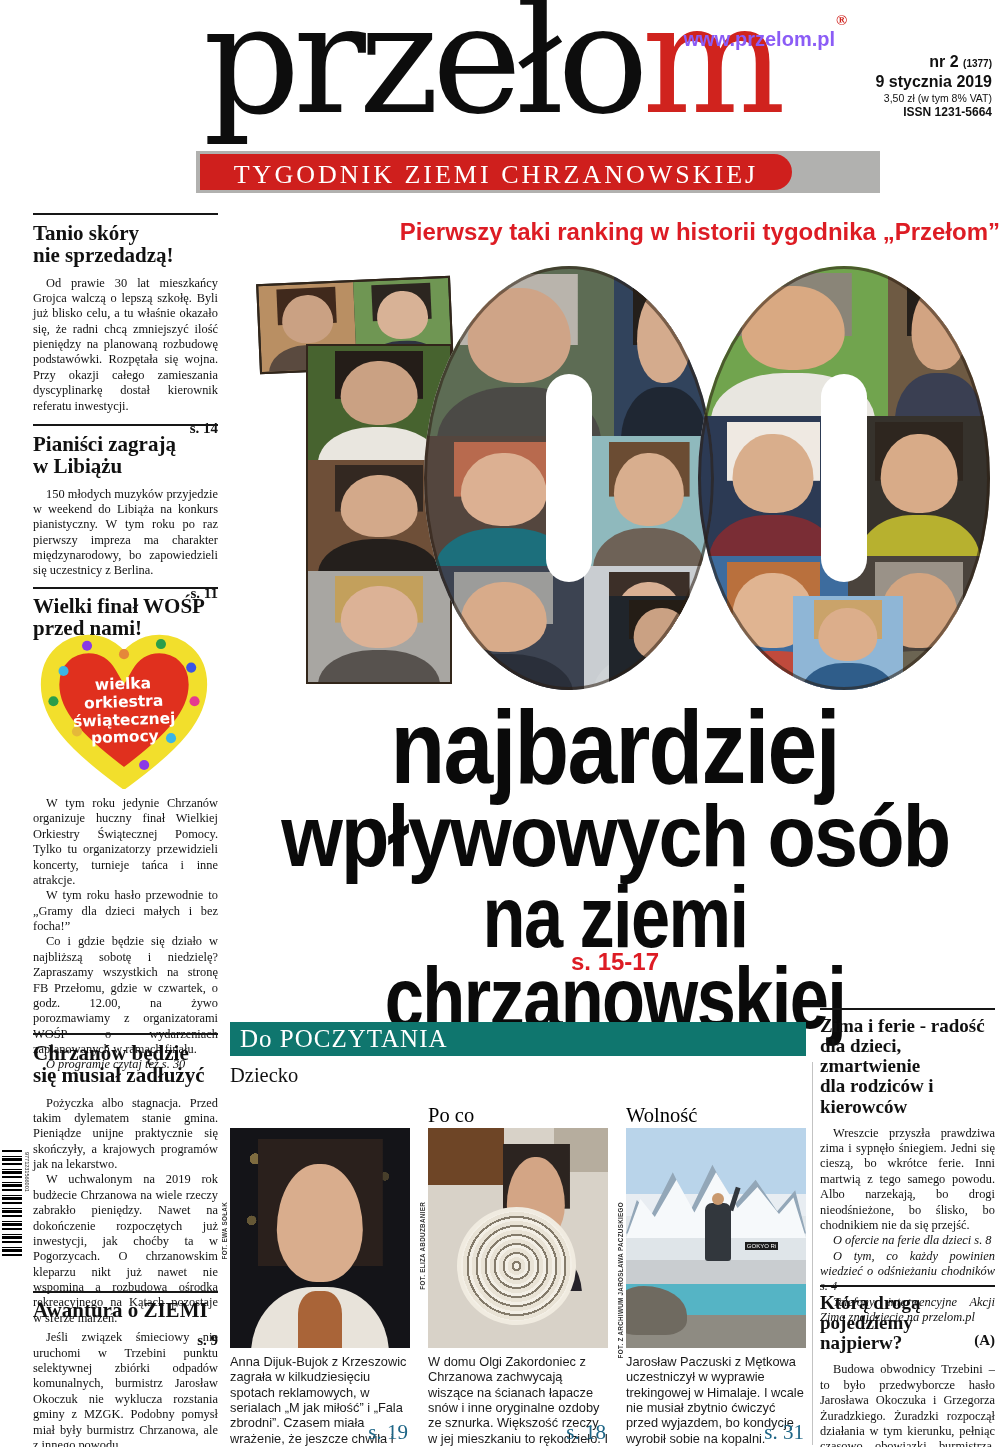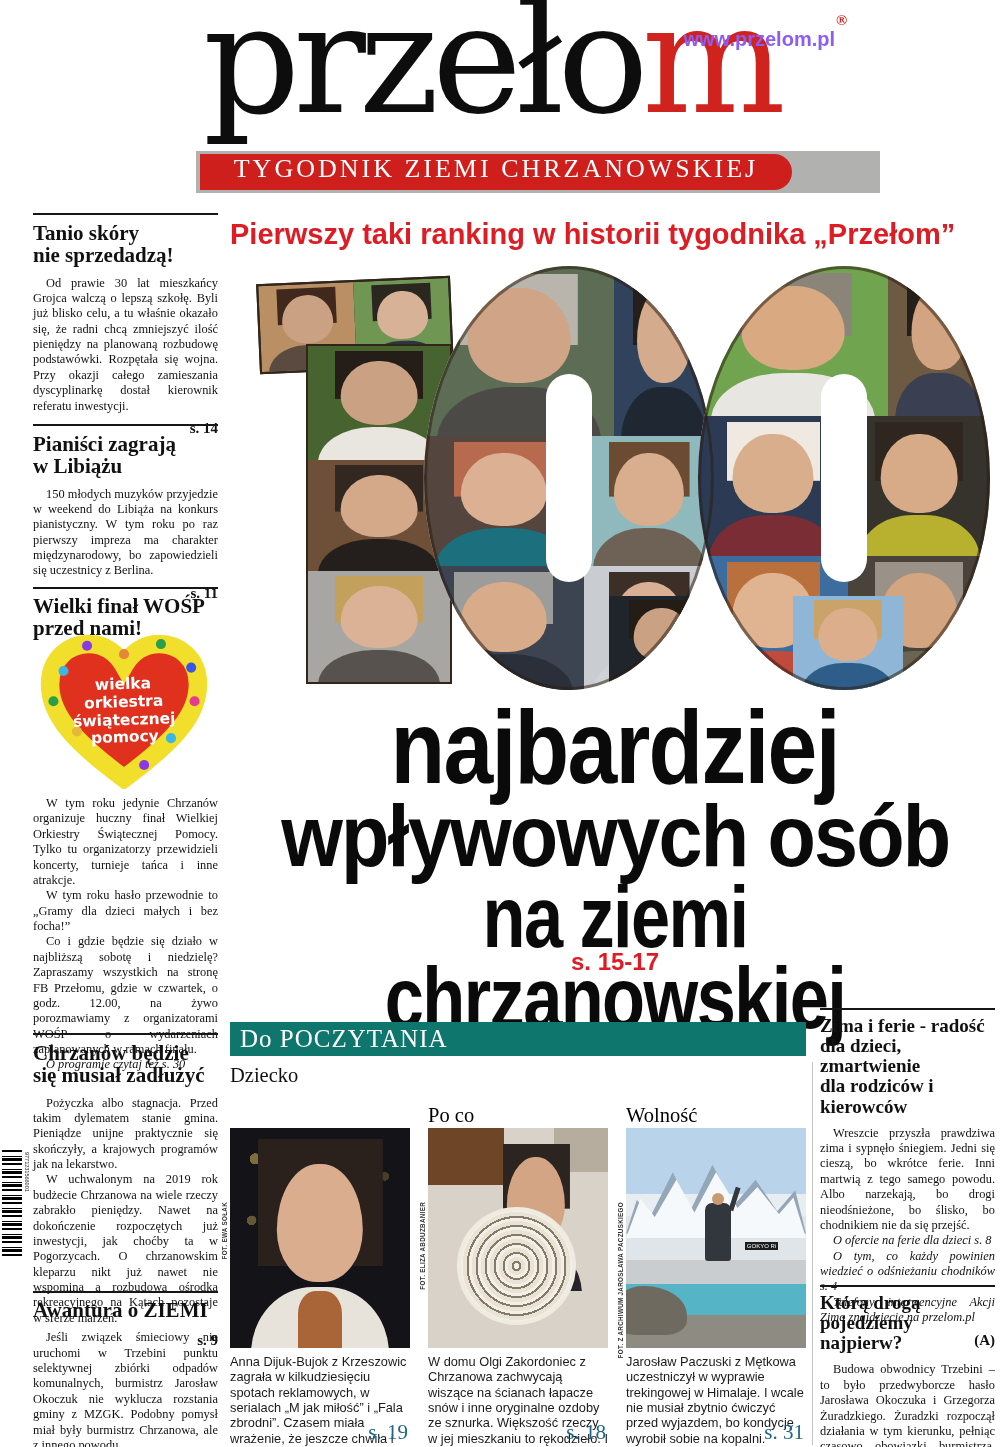--- a/index.html
+++ b/index.html
@@ -2,38 +2,38 @@
 <html><head>
 <meta charset="utf-8">
 <style>
   html,body{margin:0;padding:0;background:#888;}
   .page{position:relative;width:1000px;height:1447px;background:#fff;overflow:hidden;
         font-family:"Liberation Serif",serif;color:#111;margin:0 auto;}
 
   
   .graybar{position:absolute;left:196px;top:151px;width:684px;height:42px;background:#b1b1af;}
   .redpill{position:absolute;left:200px;top:154px;width:592px;height:36px;background:#cf1f1d;
-           border-radius:0 18px 18px 0;display:flex;align-items:flex-start;justify-content:center;}
+           border-radius:0 18px 18px 0;display:flex;align-items:flex-end;justify-content:center;}
   .redpill span{color:#fff;font-size:26px;letter-spacing:3px;font-family:"Liberation Serif",serif;}
   .logo{position:absolute;left:203px;top:-46px;font-family:"DejaVu Serif",serif;font-size:152px;
         letter-spacing:-7px;line-height:1.4;color:#0d0d0d;z-index:3;}
   .logo .m{color:#d0231e;}
   .regmark{position:absolute;left:836px;top:12px;color:#d0231e;font-size:15px;font-weight:bold;z-index:4;}
   .site{position:absolute;left:640px;top:28px;width:195px;text-align:right;color:#8b5cf6;
         font-family:"Liberation Sans",sans-serif;font-weight:bold;font-size:20px;z-index:4;}
   .issue{position:absolute;right:8px;top:52px;text-align:right;font-family:"Liberation Sans",sans-serif;line-height:1.25;z-index:4;}
   .issue .b1{font-size:16px;font-weight:bold;}
   .issue .b1 small{font-size:10px;font-weight:bold;}
   .issue .b2{font-size:16px;font-weight:bold;}
   .issue .b3{font-size:10.5px;}
   .issue .b4{font-size:12px;font-weight:bold;}
 
   
-  .banner{position:absolute;left:230px;top:218px;width:770px;text-align:left;color:#dd1c24;
-          font-family:"Liberation Sans",sans-serif;font-weight:bold;font-size:29px;}
+  .banner{position:absolute;left:230px;top:218px;width:770px;text-align:right;color:#dd1c24;
+          font-family:"Liberation Sans",sans-serif;font-weight:bold;font-size:24px;}
 
   
   .ph{position:absolute;background-image:linear-gradient(var(--hair),var(--hair)),linear-gradient(var(--bg),var(--bg));
       background-size:62% 42%,100% 100%;background-position:50% 8%,0 0;background-repeat:no-repeat;overflow:hidden;}
   .ph::before{content:"";position:absolute;left:50%;top:13%;width:54%;height:56%;transform:translateX(-50%);
       background:var(--skin);border-radius:48% 48% 46% 46%/56% 56% 44% 44%;}
   .ph::after{content:"";position:absolute;left:7%;bottom:-6%;width:86%;height:35%;
       background:var(--shirt);border-radius:45% 45% 0 0/90% 90% 0 0;}
   .flag{position:absolute;left:258px;top:280px;width:190px;height:86px;transform:rotate(-2.5deg);
         overflow:hidden;border:2px solid #32261a;background:#222;}
@@ -131,20 +131,26 @@
 
 <div class="page">
 
   <div class="graybar"></div>
   <div class="redpill">
     <span>TYGODNIK ZIEMI CHRZANOWSKIEJ</span>
   </div>
   <div class="logo"><span>przeło</span><span class="m">m</span></div>
   <div class="regmark">®</div>
   <div class="site">www.przelom.pl</div>
+  <div class="issue">
+    <div class="b1"><span>nr 2</span> <small>(1377)</small></div>
+    <div class="b2">9 stycznia 2019</div>
+    <div class="b3">3,50 zł (w tym 8% VAT)</div>
+    <div class="b4">ISSN 1231-5664</div>
+  </div>
 
   <div class="banner">Pierwszy taki ranking w historii tygodnika „Przełom”</div>
 
   <div>
 
     <div class="flag">
       <div class="ph" style="left:0;top:0;width:50%;height:100%;--bg:#b98f63;--skin:#caa183;--hair:#40291c;--shirt:#5a4a3f"></div>
       <div class="ph" style="left:50%;top:0;width:50%;height:100%;--bg:#6f9653;--skin:#d8b296;--hair:#2c2620;--shirt:#2e3440"></div>
     </div>
     <div class="stem">

